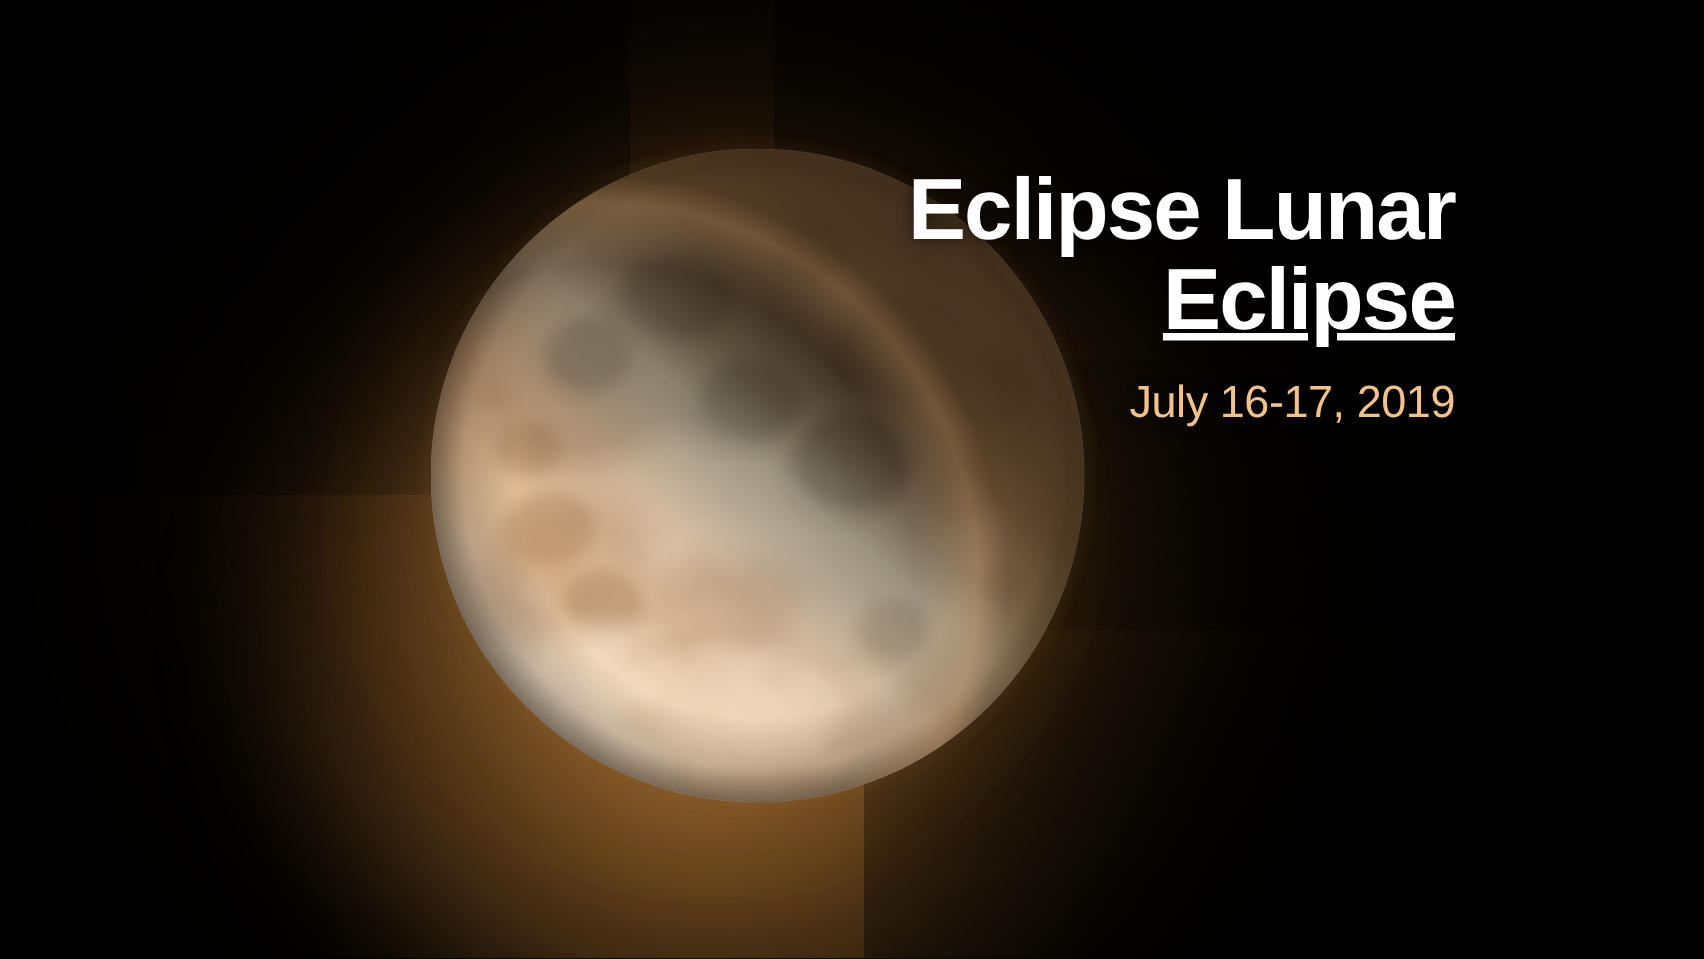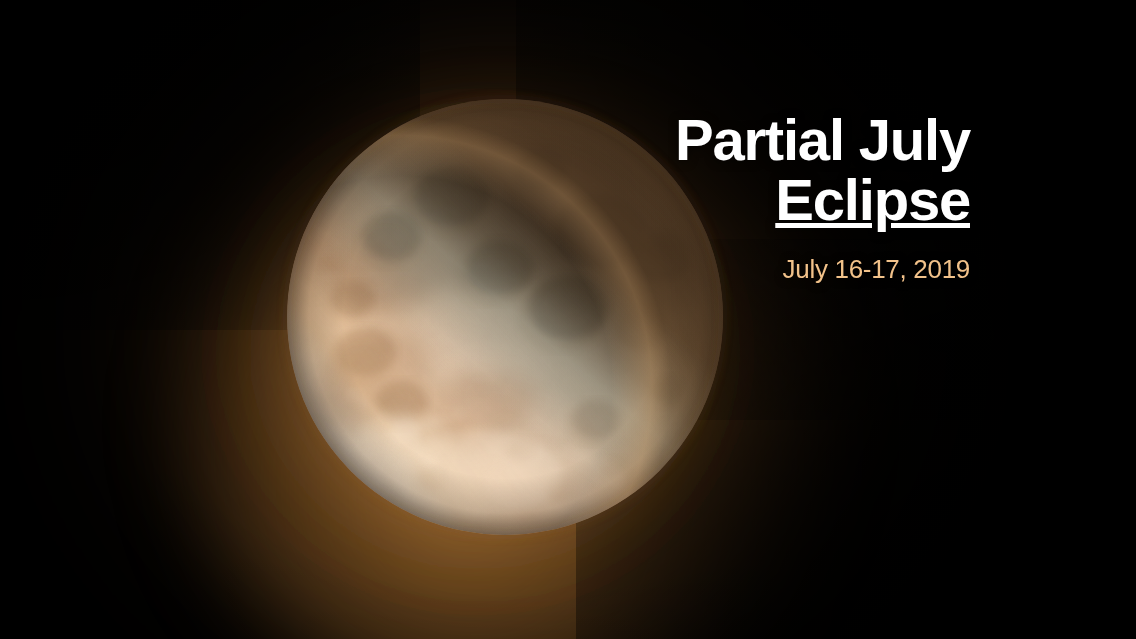--- a/index.html
+++ b/index.html
@@ -116,21 +116,21 @@
     margin: 0;
     text-shadow: 0 1px 10px rgba(0,0,0,0.55);
   }
   .headline .line2 {
     display: block;
     text-decoration: underline;
   }
   .subhead {
     margin: 22px 0 0 0;
     color: #f2c28a;
-    font-size: 26px;
+    font-size: 30px;
     line-height: 34px;
     font-weight: normal;
     letter-spacing: -0.3px;
     text-shadow: 0 1px 8px rgba(0,0,0,0.5);
   }
 </style>
 </head>
 <body>
 
 <div id="stage">
@@ -356,19 +356,19 @@
 
       <circle cx="505" cy="317" r="218" fill="url(#limbDark)"></circle>
       <circle cx="505" cy="317" r="218" fill="url(#rimLight)"></circle>
     </g>
 
     <circle cx="505" cy="317" r="218" fill="none" stroke="#A4703E" stroke-opacity="0.22" stroke-width="3" filter="url(#blurSm)"></circle>
   </svg>
 
   <div class="text-block">
     <h1 class="headline">
-      <span>Partial July</span>
+      <span>Eclipse Lunar</span>
       <span class="line2">Eclipse</span>
     </h1>
     <p class="subhead">July 16-17, 2019</p>
   </div>
 
 </div>
 
 </body></html>

